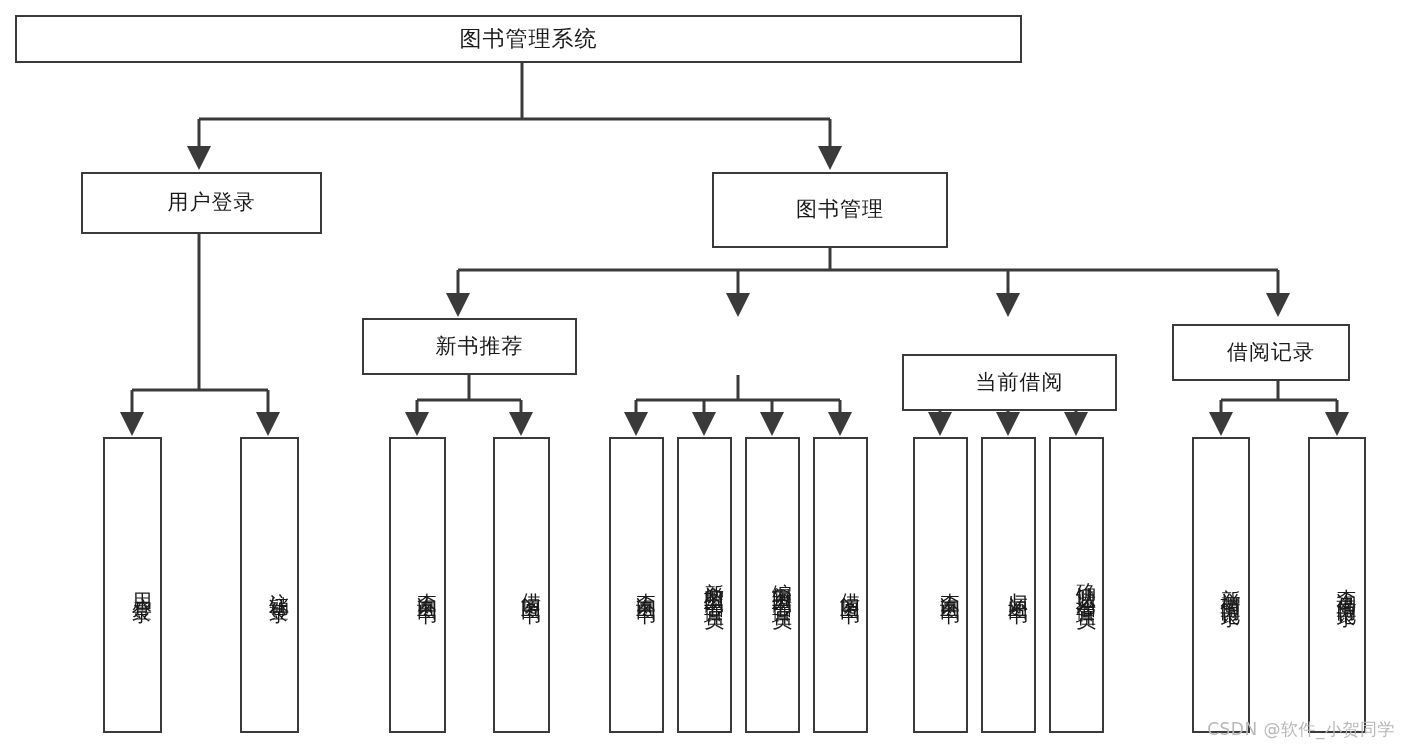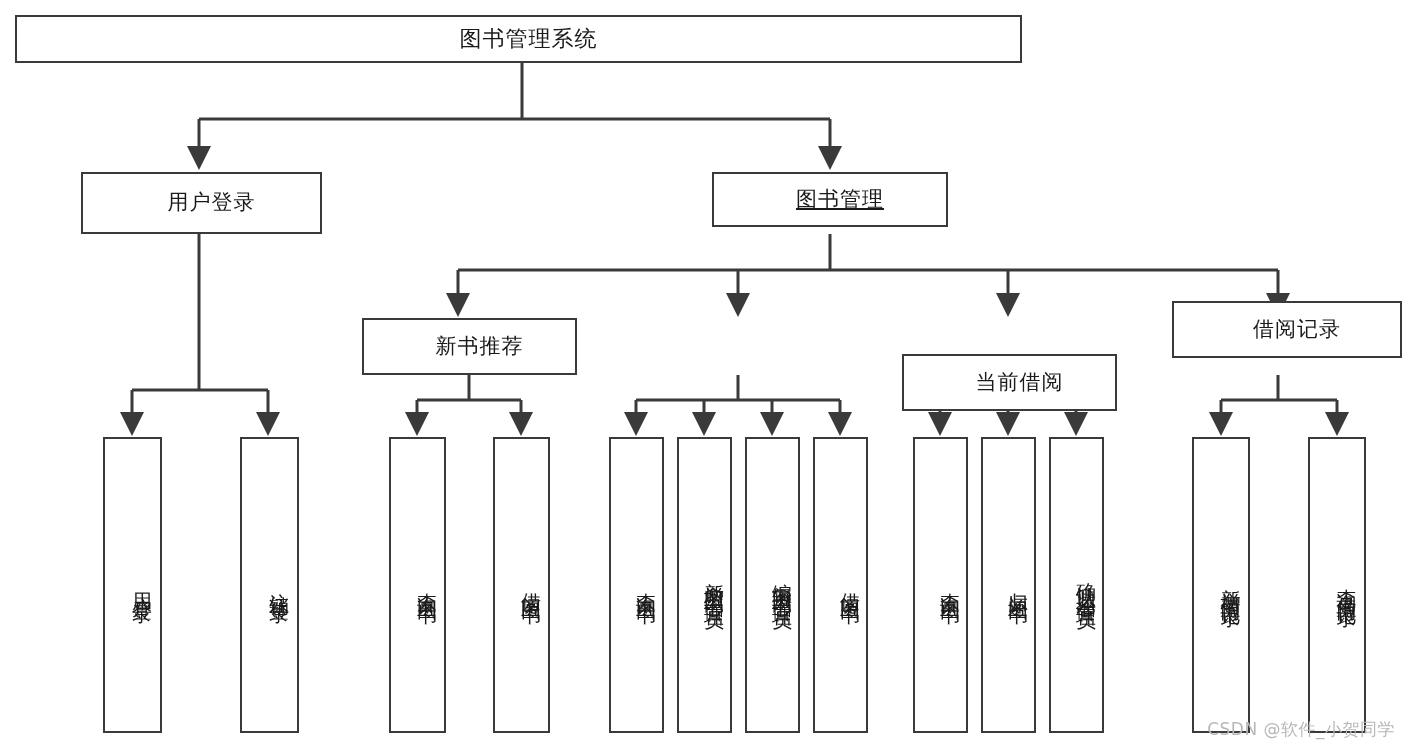--- a/index.html
+++ b/index.html
@@ -130,34 +130,34 @@
   </svg>
 
   <div class="node node-h node-root" style="left:15px; top:15px; width:1007px; height:48px;">
     <span>图书管理系统</span>
   </div>
 
   <div class="node node-h" style="left:81px; top:172px; width:241px; height:62px;">
     <span>用户登录</span>
   </div>
 
-  <div class="node node-h" style="left:712px; top:172px; width:236px; height:55px;text-decoration:underline;">
+  <div class="node node-h" style="left:712px; top:172px; width:236px; height:76px;">
     <span>图书管理</span>
   </div>
 
   <div class="node node-h" style="left:362px; top:318px; width:215px; height:57px;">
     <span>新书推荐</span>
   </div>
 
 
   <div class="node node-h" style="left:902px; top:318px; width:215px; height:57px;margin-top:36px;">
     <span>当前借阅</span>
   </div>
 
-  <div class="node node-h" style="left:1172px; top:301px; width:230px; height:57px;">
+  <div class="node node-h" style="left:1172px; top:324px; width:178px; height:57px;">
     <span>借阅记录</span>
   </div>
 
   <div class="node node-v" style="left:103px; top:437px; width:59px; height:296px;">
     <span class="vlabel">用户登录</span>
   </div>
 
   <div class="node node-v" style="left:240px; top:437px; width:59px; height:296px;">
     <span class="vlabel">注销登录</span>
   </div>

